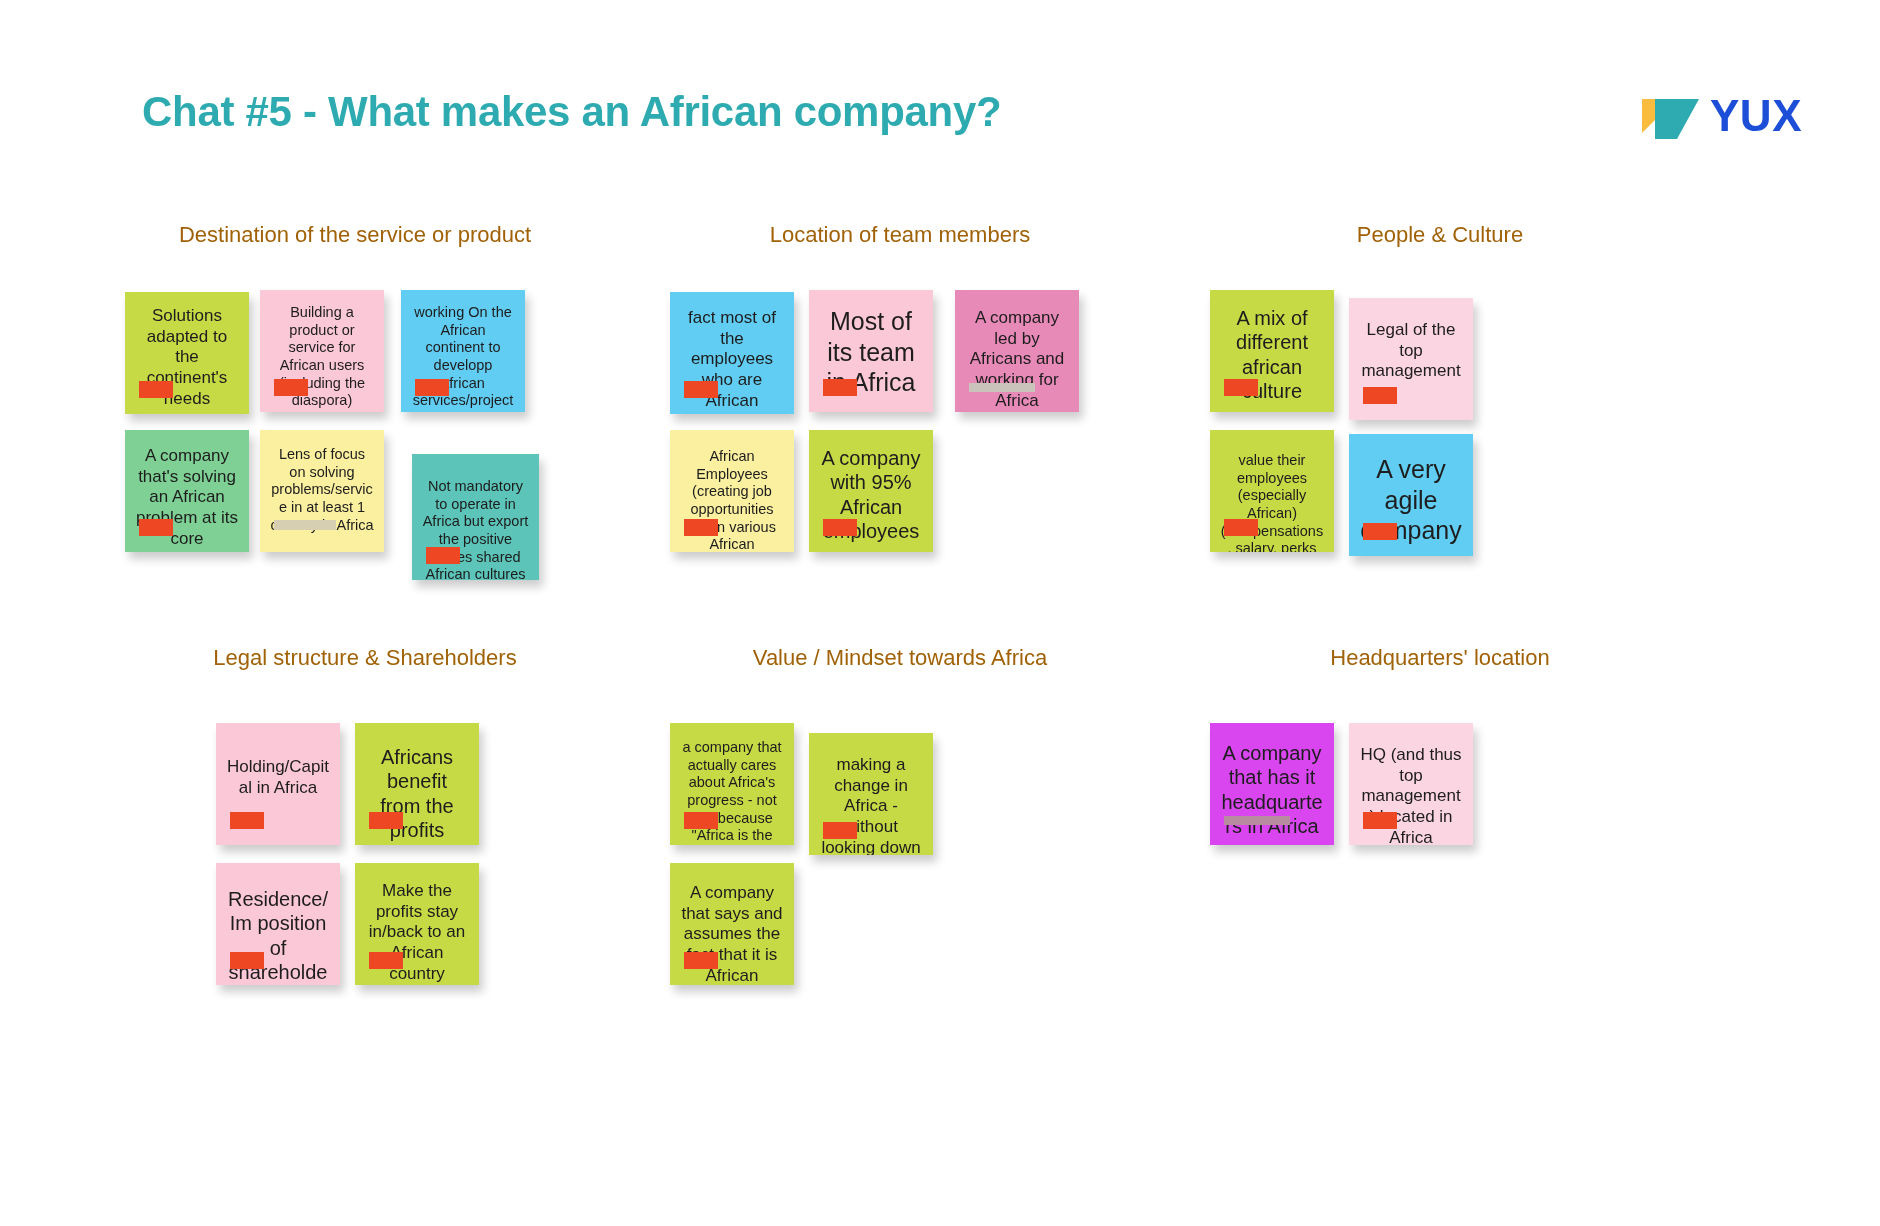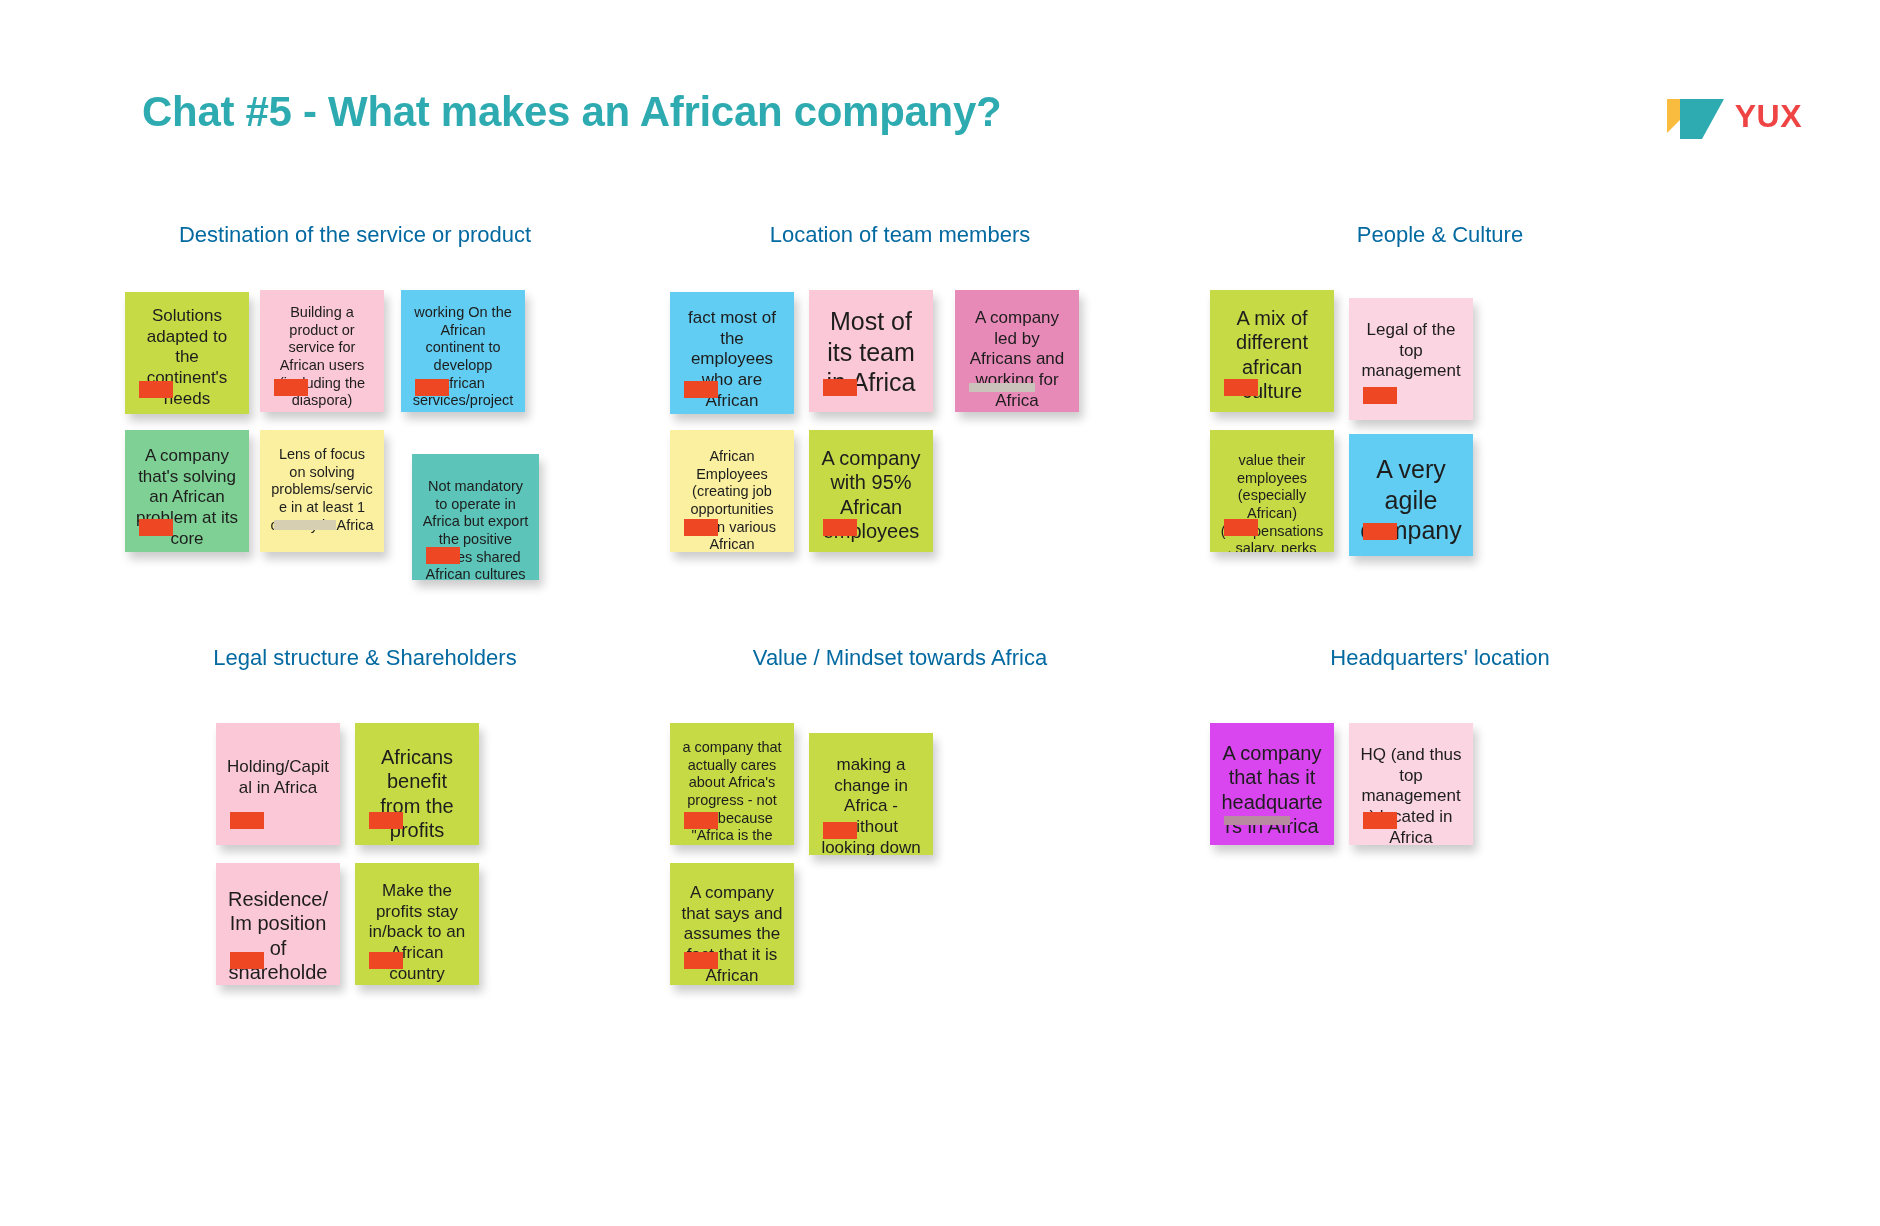--- a/index.html
+++ b/index.html
@@ -58,38 +58,38 @@
   }
   #logo .tri-teal {
     position: absolute;
     left: 13px; top: 6px;
     width: 0; height: 0;
     border-left: 22px solid #2eabb0;
     border-right: 22px solid transparent;
     border-top: 40px solid #2eabb0;
   }
   #logo .wordmark {
-    font-size: 32px;
+    font-size: 44px;
     font-weight: bold;
-    color: #ef4444;
+    color: #1d4ed8;
     letter-spacing: 0.5px;
     line-height: 1;
   }
 
   
   #board { position: absolute; left: 0; top: 0; width: 1880px; height: 1226px; }
 
   .group { position: absolute; }
   .group-title {
     position: absolute;
     top: 0;
     width: 100%;
     text-align: center;
     font-size: 22px;
-    color: #0369a1;
+    color: #a16207;
     white-space: nowrap;
   }
   .notes { position: absolute; top: 40px; left: 0; width: 100%; height: 100%; }
 
   .note {
     position: absolute;
     box-sizing: border-box;
     padding: 14px 10px 0 10px;
     display: flex;
     flex-direction: column;

